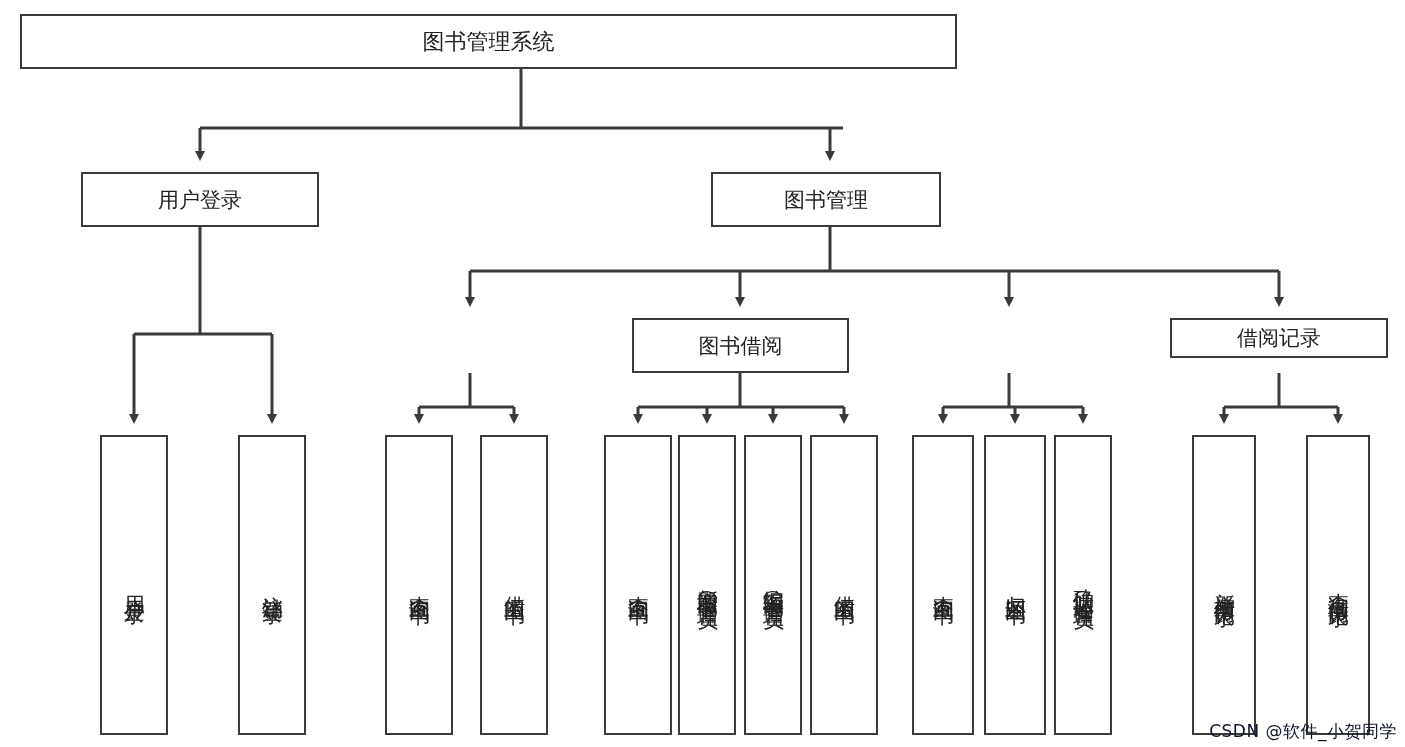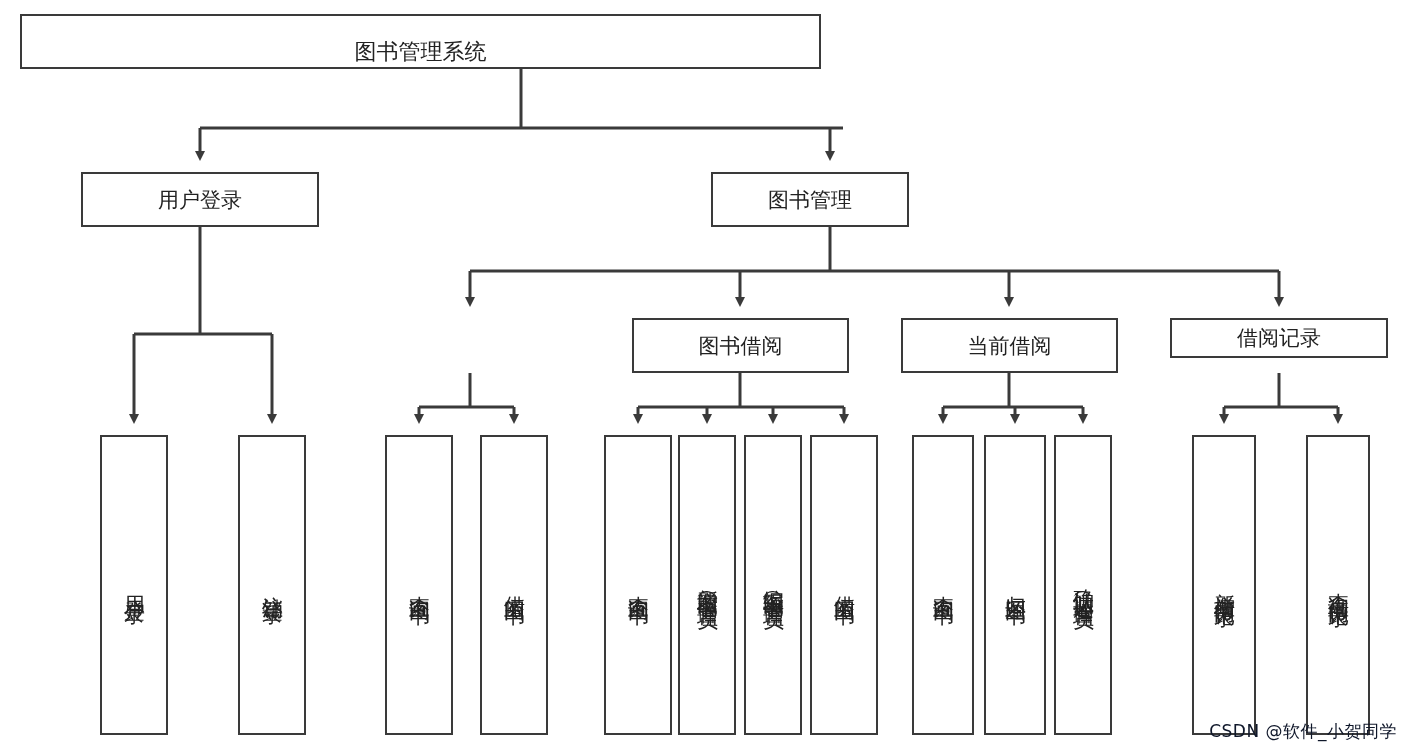--- a/index.html
+++ b/index.html
@@ -113,35 +113,32 @@
       <path d="M1015,407 L1015,415" marker-end="url(#arrow)"></path>
       <path d="M1083,407 L1083,415" marker-end="url(#arrow)"></path>
 
       <path d="M1279,373 L1279,407"></path>
       <path d="M1224,407 L1338,407"></path>
       <path d="M1224,407 L1224,415" marker-end="url(#arrow)"></path>
       <path d="M1338,407 L1338,415" marker-end="url(#arrow)"></path>
     </g>
   </svg>
 
-  <div class="node root" style="left:20px; top:14px; width:801px; height:55px;align-items:flex-end;">
+  <div class="node root" style="left:20px; top:14px; width:937px; height:55px;">
     <span>图书管理系统</span>
   </div>
 
   <div class="node level2" style="left:81px; top:172px; width:238px; height:55px;">
     <span>用户登录</span>
   </div>
-  <div class="node level2" style="left:711px; top:172px; width:198px; height:55px;">
+  <div class="node level2" style="left:711px; top:172px; width:230px; height:55px;">
     <span>图书管理</span>
   </div>
   <div class="node level2" style="left:632px; top:318px; width:217px; height:55px;">
     <span>图书借阅</span>
-  </div>
-  <div class="node level2" style="left:901px; top:318px; width:217px; height:55px;">
-    <span>当前借阅</span>
   </div>
   <div class="node level2" style="left:1170px; top:318px; width:218px; height:40px;">
     <span>借阅记录</span>
   </div>
 
   <div class="node leaf" style="left:100px; top:435px; width:68px; height:300px;">
     <span class="vtext">用户登录</span>
   </div>
   <div class="node leaf" style="left:238px; top:435px; width:68px; height:300px;">
     <span class="vtext">注销登录</span>

